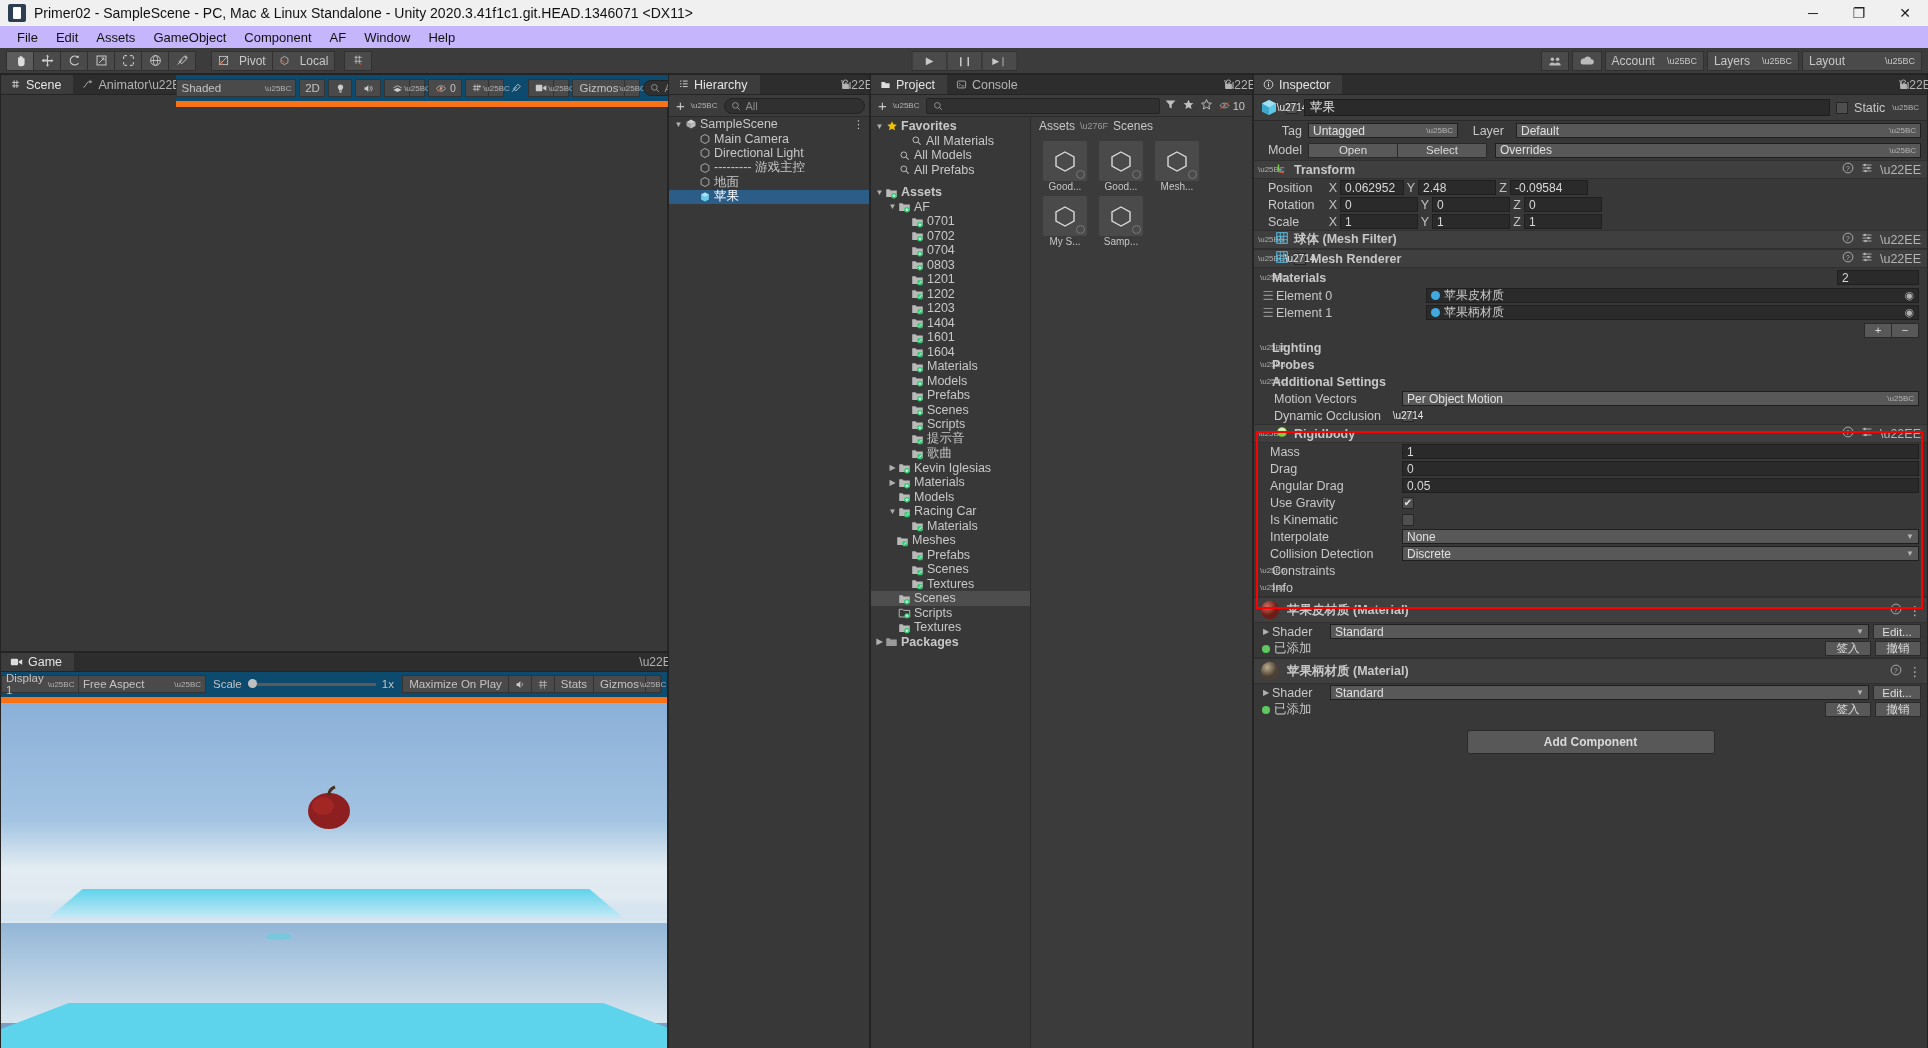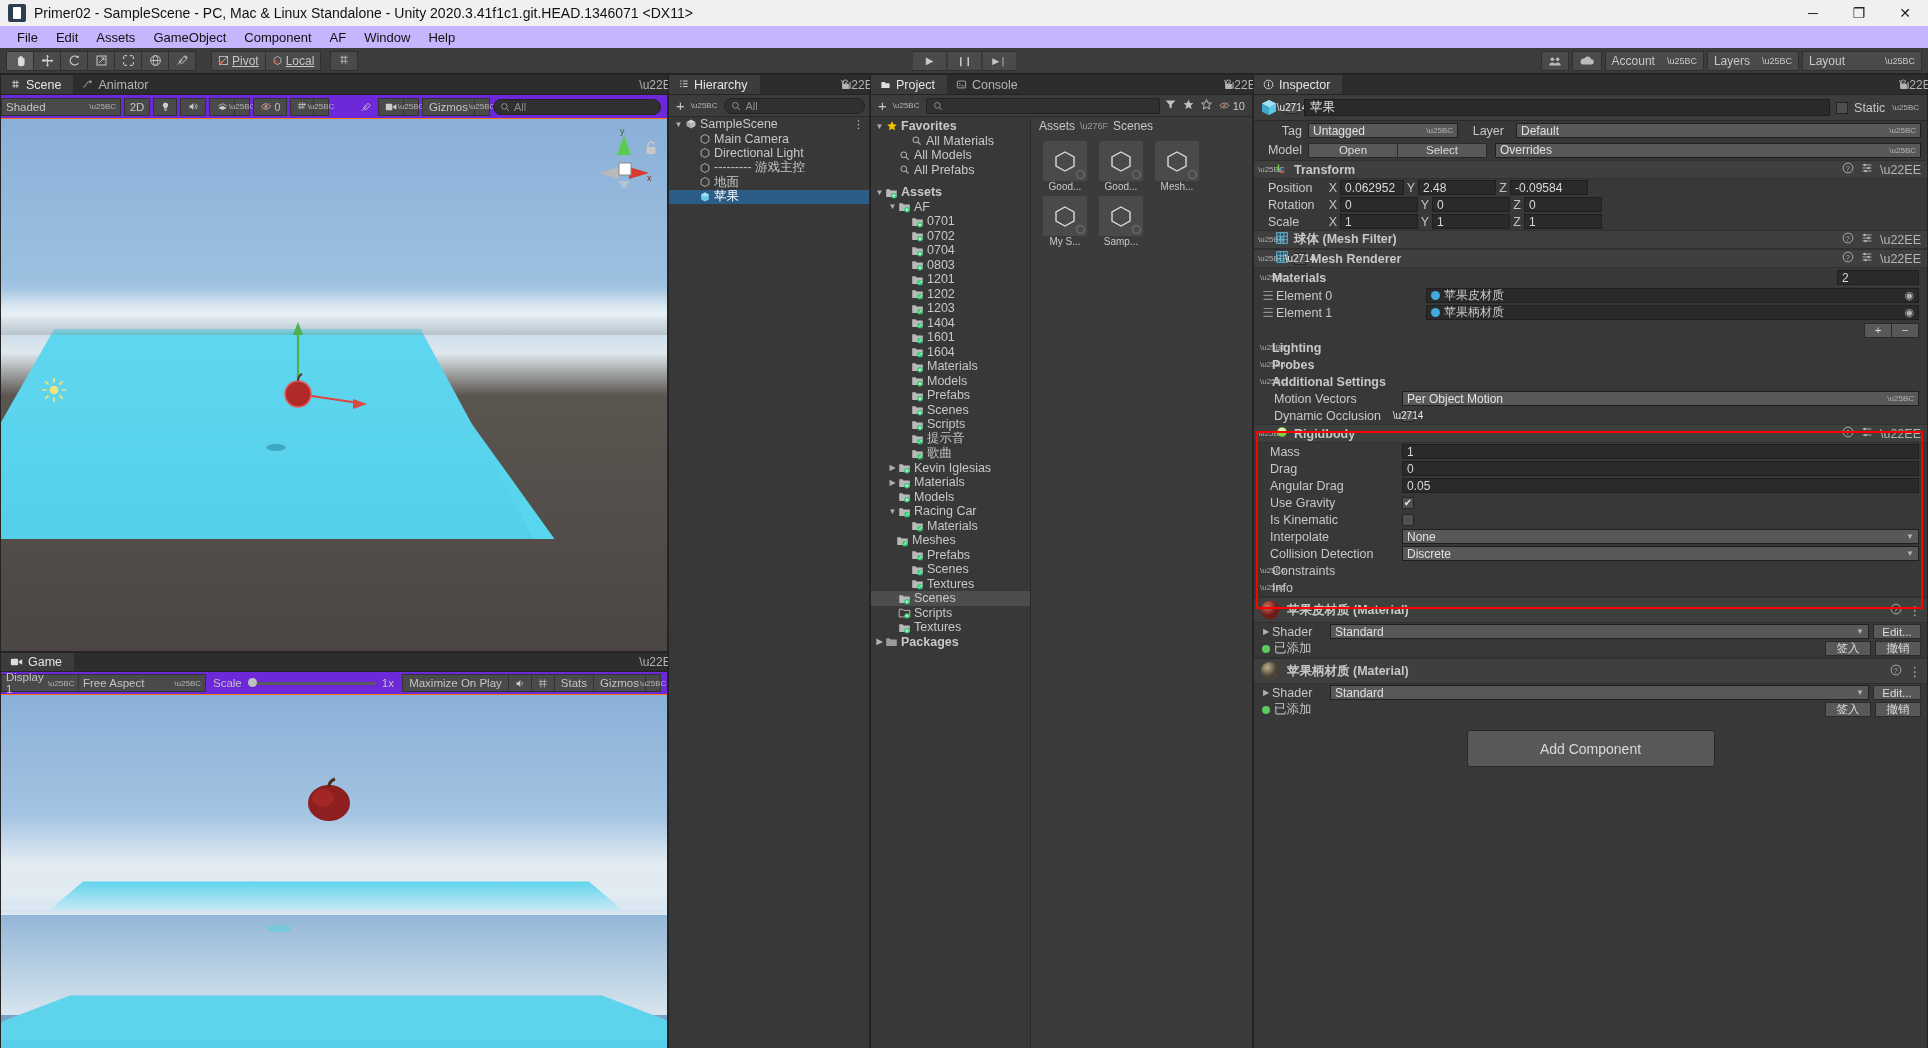--- a/index.html
+++ b/index.html
@@ -43,21 +43,21 @@
     height:26px; background:#3c3c3c; display:flex; align-items:center;
     border-bottom:1px solid #242424;
   }
   .tgroup{ display:flex; align-items:center; margin-left:6px; }
   .tbtn{
     height:20px; min-width:28px; background:#4a4a4a; border:1px solid #303030;
     display:flex;align-items:center;justify-content:center; color:#c8c8c8;
     font-size:12px; margin-right:-1px; padding:0 4px;
   }
   .tbtn.on{ background:#5c5c5c; }
-  .tbtn.lbl{ padding:0 6px; gap:3px;text-decoration:underline; }
+  .tbtn.lbl{ padding:0 6px; gap:10px; }
   .sep{ width:10px; }
   .playgrp{ position:absolute; left:50%; transform:translateX(-50%); display:flex; }
   .playbtn{ width:36px;height:20px;background:#4a4a4a;border:1px solid #303030;
     display:flex;align-items:center;justify-content:center;color:#c8c8c8;margin-right:-1px;}
   .rightgrp{ margin-left:auto; display:flex; align-items:center; gap:3px; padding-right:6px;}
   .rbtn{ height:20px;background:#4a4a4a;border:1px solid #303030;display:flex;
     align-items:center;justify-content:center;color:#c8c8c8;font-size:12px;padding:0 6px;gap:6px;}
   .rbtn .cv{ margin-left:6px; font-size:9px; }
 
   
@@ -71,22 +71,22 @@
   .tabbar{ height:20px; background:#2d2d2d; display:flex; align-items:stretch;
     border-bottom:1px solid #242424; }
   .tab{ display:flex;align-items:center;gap:5px; padding:0 12px 0 9px;
     font-size:12.5px; color:#b4b4b4; background:#2d2d2d;}
   .tab.active{ background:#3c3c3c; color:#e4e4e4; }
   .tabbar .spacer{ flex:1; }
   .tabmenu{ width:16px; display:flex;align-items:center;justify-content:center;
     color:#b4b4b4; font-size:12px; }
 
   
-  .scenetb{ height:24px; background:#6d28d9; display:flex; align-items:center;
-    border-bottom:1px solid #f97316; font-size:11.5px; }
+  .scenetb{ height:32px; background:#0c4a6e; display:flex; align-items:center;
+    border-bottom:6px solid #f97316; font-size:11.5px; }
   .stb{ height:18px; display:flex;align-items:center;justify-content:center;
     background:#4a4a4a;border:1px solid #333; margin-right:-1px; padding:0 4px; color:#c4c4c4;}
   .stb.flat{ background:transparent;border:none; }
   .caret{ font-size:8px; margin-left:4px; color:#b4b4b4; }
 
   
   #sceneview{ flex:1; position:relative; overflow:hidden; }
   .sky{ position:absolute; inset:0;
     background:linear-gradient(#8bb0d8 0%, #9cc0e0 30%, #dfe8ee 44%, #5b5550 52%, #4b4643 100%); }
   #gameview{ height:390px; position:relative; overflow:hidden; }
@@ -135,23 +135,23 @@
   .fld{ height:15px; background:#2a2a2a;border:1px solid #1f1f1f; display:flex;align-items:center;
     padding:0 4px; font-size:12px; color:#d8d8d8;}
   .dd{ height:15px; background:#585858;border:1px solid #1f1f1f; display:flex;align-items:center;
     justify-content:space-between; padding:0 4px; font-size:12px; color:#e0e0e0;}
   .comphead{ height:19px; background:#3f3f3f; display:flex;align-items:center; gap:5px;
     padding-left:4px; border-top:1px solid #303030; border-bottom:1px solid #303030; font-size:12.5px;}
   .comphead .tools{ margin-left:auto; display:flex;align-items:center;gap:7px; padding-right:6px; color:#b4b4b4;}
   .foldtri{ width:12px;text-align:center;font-size:8px;color:#b0b0b0; flex:none;}
   .objfield{ height:15px; background:#2a2a2a;border:1px solid #1f1f1f;
     display:flex;align-items:center;gap:4px; padding:0 4px; font-size:12px;}
-  .addcomp{ width:248px;height:37px;background:#585858;border:1px solid #2a2a2a;
+  .addcomp{ width:248px;height:24px;background:#585858;border:1px solid #2a2a2a;
     border-radius:3px; margin:12px auto 0 auto; display:flex;align-items:center;
-    justify-content:center; font-size:14px; color:#dadada;}
+    justify-content:center; font-size:12px; color:#dadada;font-weight:bold;}
   .matcard{ border-top:1px solid #303030; }
   .redbox{ position:absolute; border:2px solid #f00; pointer-events:none; }
   .tinybtn{ height:15px;background:#585858;border:1px solid #2a2a2a;
     display:flex;align-items:center;justify-content:center;font-size:11.5px;color:#dcdcdc;padding:0 7px;}
 </style>
 </head>
 <body>
 
 <div id="titlebar">
   <div class="ticon"></div>
@@ -274,21 +274,21 @@
       <span>Layout</span>
         <span class="cv">\u25BC</span>
     </div>
   </div>
 </div>
 
 <div id="workspace">
 
   <div id="leftcol">
 
-    <div class="pane" style="display:flex;flex-direction:column;flex:1;min-height:0;">
+    <div class="pane" style="display:flex;flex-direction:row;flex:1;min-height:0;">
       <div class="tabbar">
         <div class="tab active">
           <svg width="11" height="11" viewBox="0 0 16 16">
               <path d="M3 5h10M3 10h10M6 2v11M10 2v11" stroke="#ddd" stroke-width="1.2"></path>
             </svg>
           <span>Scene</span>
         </div>
         <div class="tab">
           <svg width="11" height="11" viewBox="0 0 16 16">
               <path d="M2 12c4 0 4-8 8-8h4" stroke="#bbb" stroke-width="1.2" fill="none"></path>

